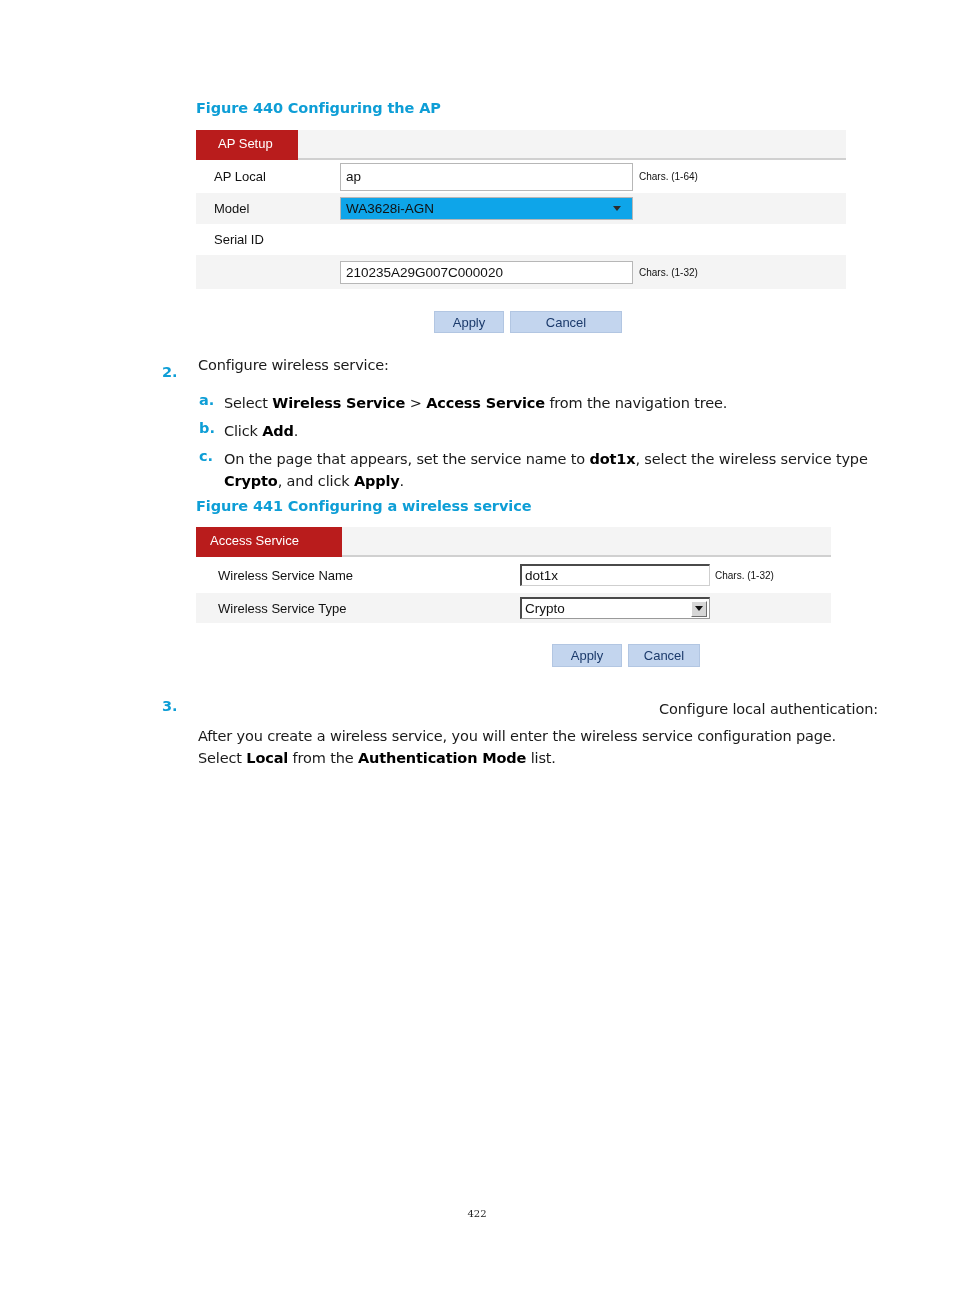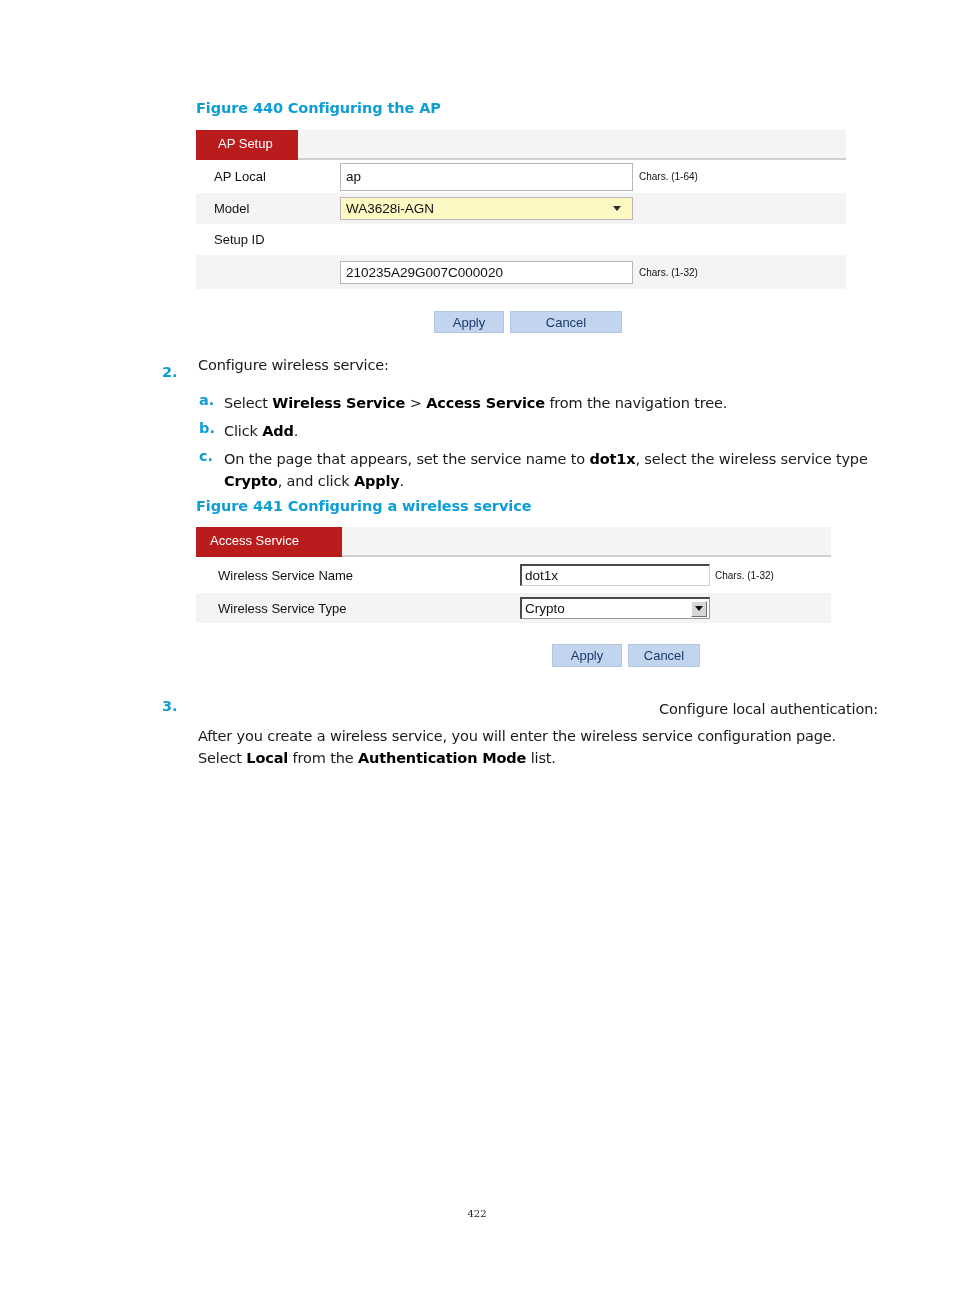--- a/index.html
+++ b/index.html
@@ -83,21 +83,21 @@
     color: #111;
     padding: 0 5px;
     display: flex;
     align-items: center;
     font-family: "Liberation Sans", sans-serif;
     white-space: nowrap;
     overflow: hidden;
   }
   .select-flat {
     box-sizing: border-box;
-    background: #fef9c3;
+    background: #0ea5e9;
     border: 1px solid #b7b7b7;
     font-size: 13.5px;
     color: #111;
     padding: 0 5px;
     display: flex;
     align-items: center;
     justify-content: space-between;
     font-family: "Liberation Sans", sans-serif;
     white-space: nowrap;
     overflow: hidden;
@@ -231,21 +231,21 @@
 
     <div class="frow shaded" style="height:31px; padding-left:18px;">
       <div class="flabel" style="width:126px;">Model</div>
       <div class="select-flat" style="width:293px; height:23px;">
         <span>WA3628i-AGN</span>
         <span class="caret-flat"></span>
       </div>
     </div>
 
     <div class="frow plain" style="height:31px; padding-left:18px;">
-      <div class="flabel" style="width:126px;">Setup ID</div>
+      <div class="flabel" style="width:126px;">Serial ID</div>
     </div>
 
     <div class="frow shaded" style="height:34px; padding-left:18px;">
       <div class="flabel" style="width:126px;"></div>
       <div class="input-flat" style="width:293px; height:23px;">210235A29G007C000020</div>
       <div class="fhint" style="margin-left:6px;">Chars. (1-32)</div>
     </div>
 
   </div>
 </div>

